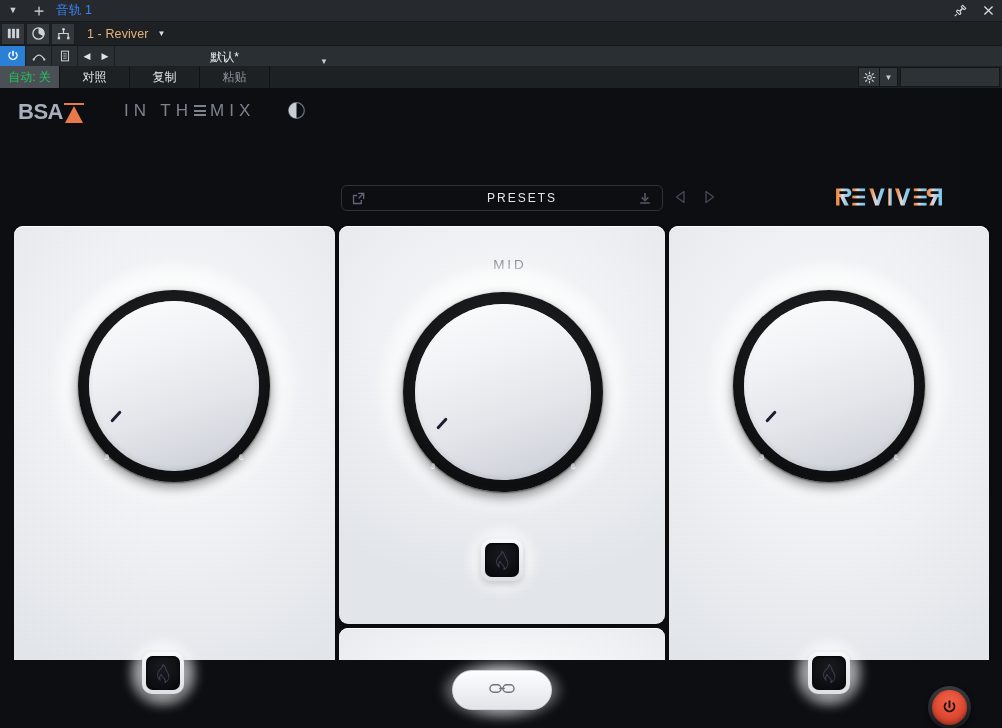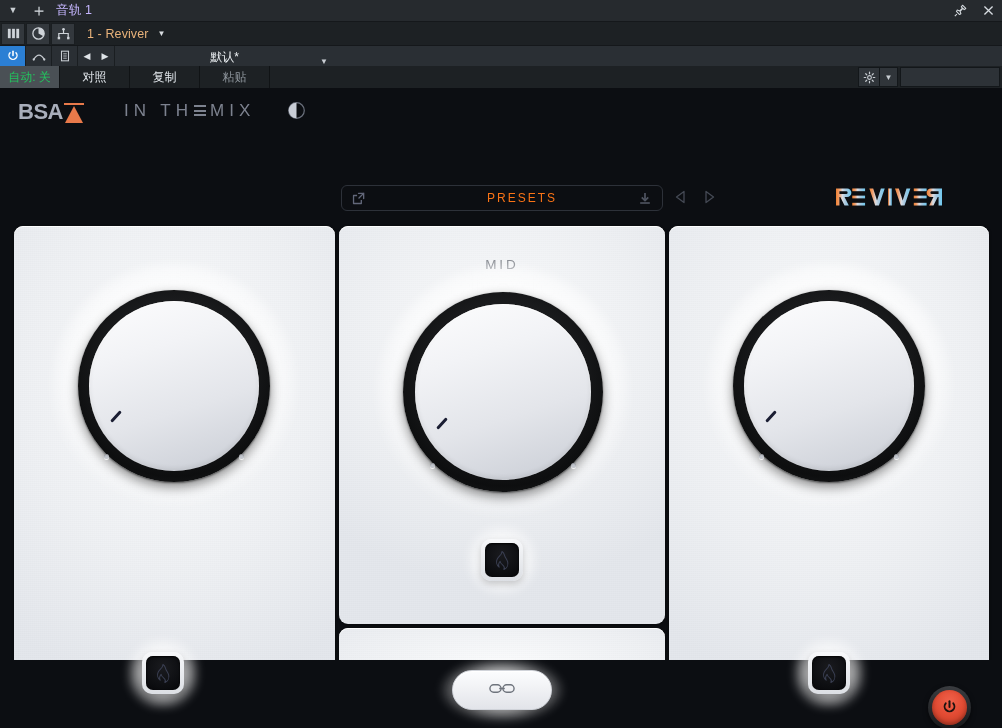--- a/index.html
+++ b/index.html
@@ -20,21 +20,21 @@
   }
   .tb-caret {
     width: 26px; height: 22px; display: flex; align-items: center; justify-content: center;
     color: #c9ced3; font-size: 9px; line-height: 1;
   }
   .tb-plus {
     width: 26px; height: 22px; display: flex; align-items: center; justify-content: center;
     color: #d7dce1; font-size: 17px; font-weight: 300; line-height: 1;
   }
   .tb-title {
-    color: #c4b5fd; font-size: 12.5px; padding-left: 4px; letter-spacing: .2px;
+    color: #3b82f6; font-size: 12.5px; padding-left: 4px; letter-spacing: .2px;
   }
   .tb-spacer { flex: 1; }
   .tb-pin, .tb-close {
     width: 28px; height: 22px; display: flex; align-items: center; justify-content: center;
     color: #d3d8dd;
   }
   .tb-pin svg { width: 13px; height: 13px; }
   .tb-close svg { width: 13px; height: 13px; }
 
   .host-row2 {
@@ -131,21 +131,21 @@
   .mix-text .eq { display: inline-flex; flex-direction: column; gap: 2.5px; margin: 0 4px 0 1px; }
   .mix-text .eq i { display: block; width: 12px; height: 2px; background: #7d828f; }
   .contrast-btn { margin-left: 30px; width: 22px; height: 22px; display:flex; align-items:center; justify-content:center; }
   .contrast-btn svg { width: 19px; height: 19px; }
 
   .presets-box {
     position: absolute; left: 341px; top: 97px; width: 322px; height: 26px;
     border: 1px solid #2d3139; border-radius: 6px;
     display: flex; align-items: center; justify-content: center;
   }
-  .presets-label { color: #f97316; font-size: 12px; letter-spacing: 2px; margin-left: 40px; }
+  .presets-label { color: #e5e5e5; font-size: 12px; letter-spacing: 2px; margin-left: 40px; }
   .presets-box .ico-l { position: absolute; left: 9px; top: 5px; width: 15px; height: 15px; }
   .presets-box .ico-r { position: absolute; right: 10px; top: 5px; width: 14px; height: 15px; }
   .presets-box svg { width: 100%; height: 100%; }
   .prev-arrow, .next-arrow {
     position: absolute; top: 101px; width: 16px; height: 16px;
   }
   .prev-arrow { left: 673px; }
   .next-arrow { left: 701px; }
   .prev-arrow svg, .next-arrow svg { width: 100%; height: 100%; }
 
@@ -169,21 +169,21 @@
     background-image:
       repeating-linear-gradient(0deg, rgba(0,0,0,.018) 0 1px, transparent 1px 2px),
       repeating-linear-gradient(90deg, rgba(0,0,0,.013) 0 1px, transparent 1px 2px);
   }
   #panel-low  { left: 14px;  top: 138px; width: 321px; height: 522px; }
   #panel-mid  { left: 339px; top: 138px; width: 326px; height: 398px; }
   #panel-link { left: 339px; top: 540px; width: 326px; height: 120px; }
   #panel-high { left: 669px; top: 138px; width: 320px; height: 522px; }
 
   .band-label {
-    position: absolute; left: 0; width: 100%; text-align: center;
+    position: absolute; left: 8px; width: 100%; text-align: center;
     color: #868a91; font-size: 13.5px; letter-spacing: 3px; font-weight: 400;
     z-index: 3;
   }
 
   
   .knob-wrap { position: absolute; z-index: 3; }
   .knob-glow {
     position: absolute; inset: -26px; border-radius: 50%;
     background: radial-gradient(circle at 50% 45%, rgba(255,255,255,.98) 30%, rgba(255,255,255,.55) 58%, rgba(255,255,255,0) 75%);
     filter: blur(5px);

